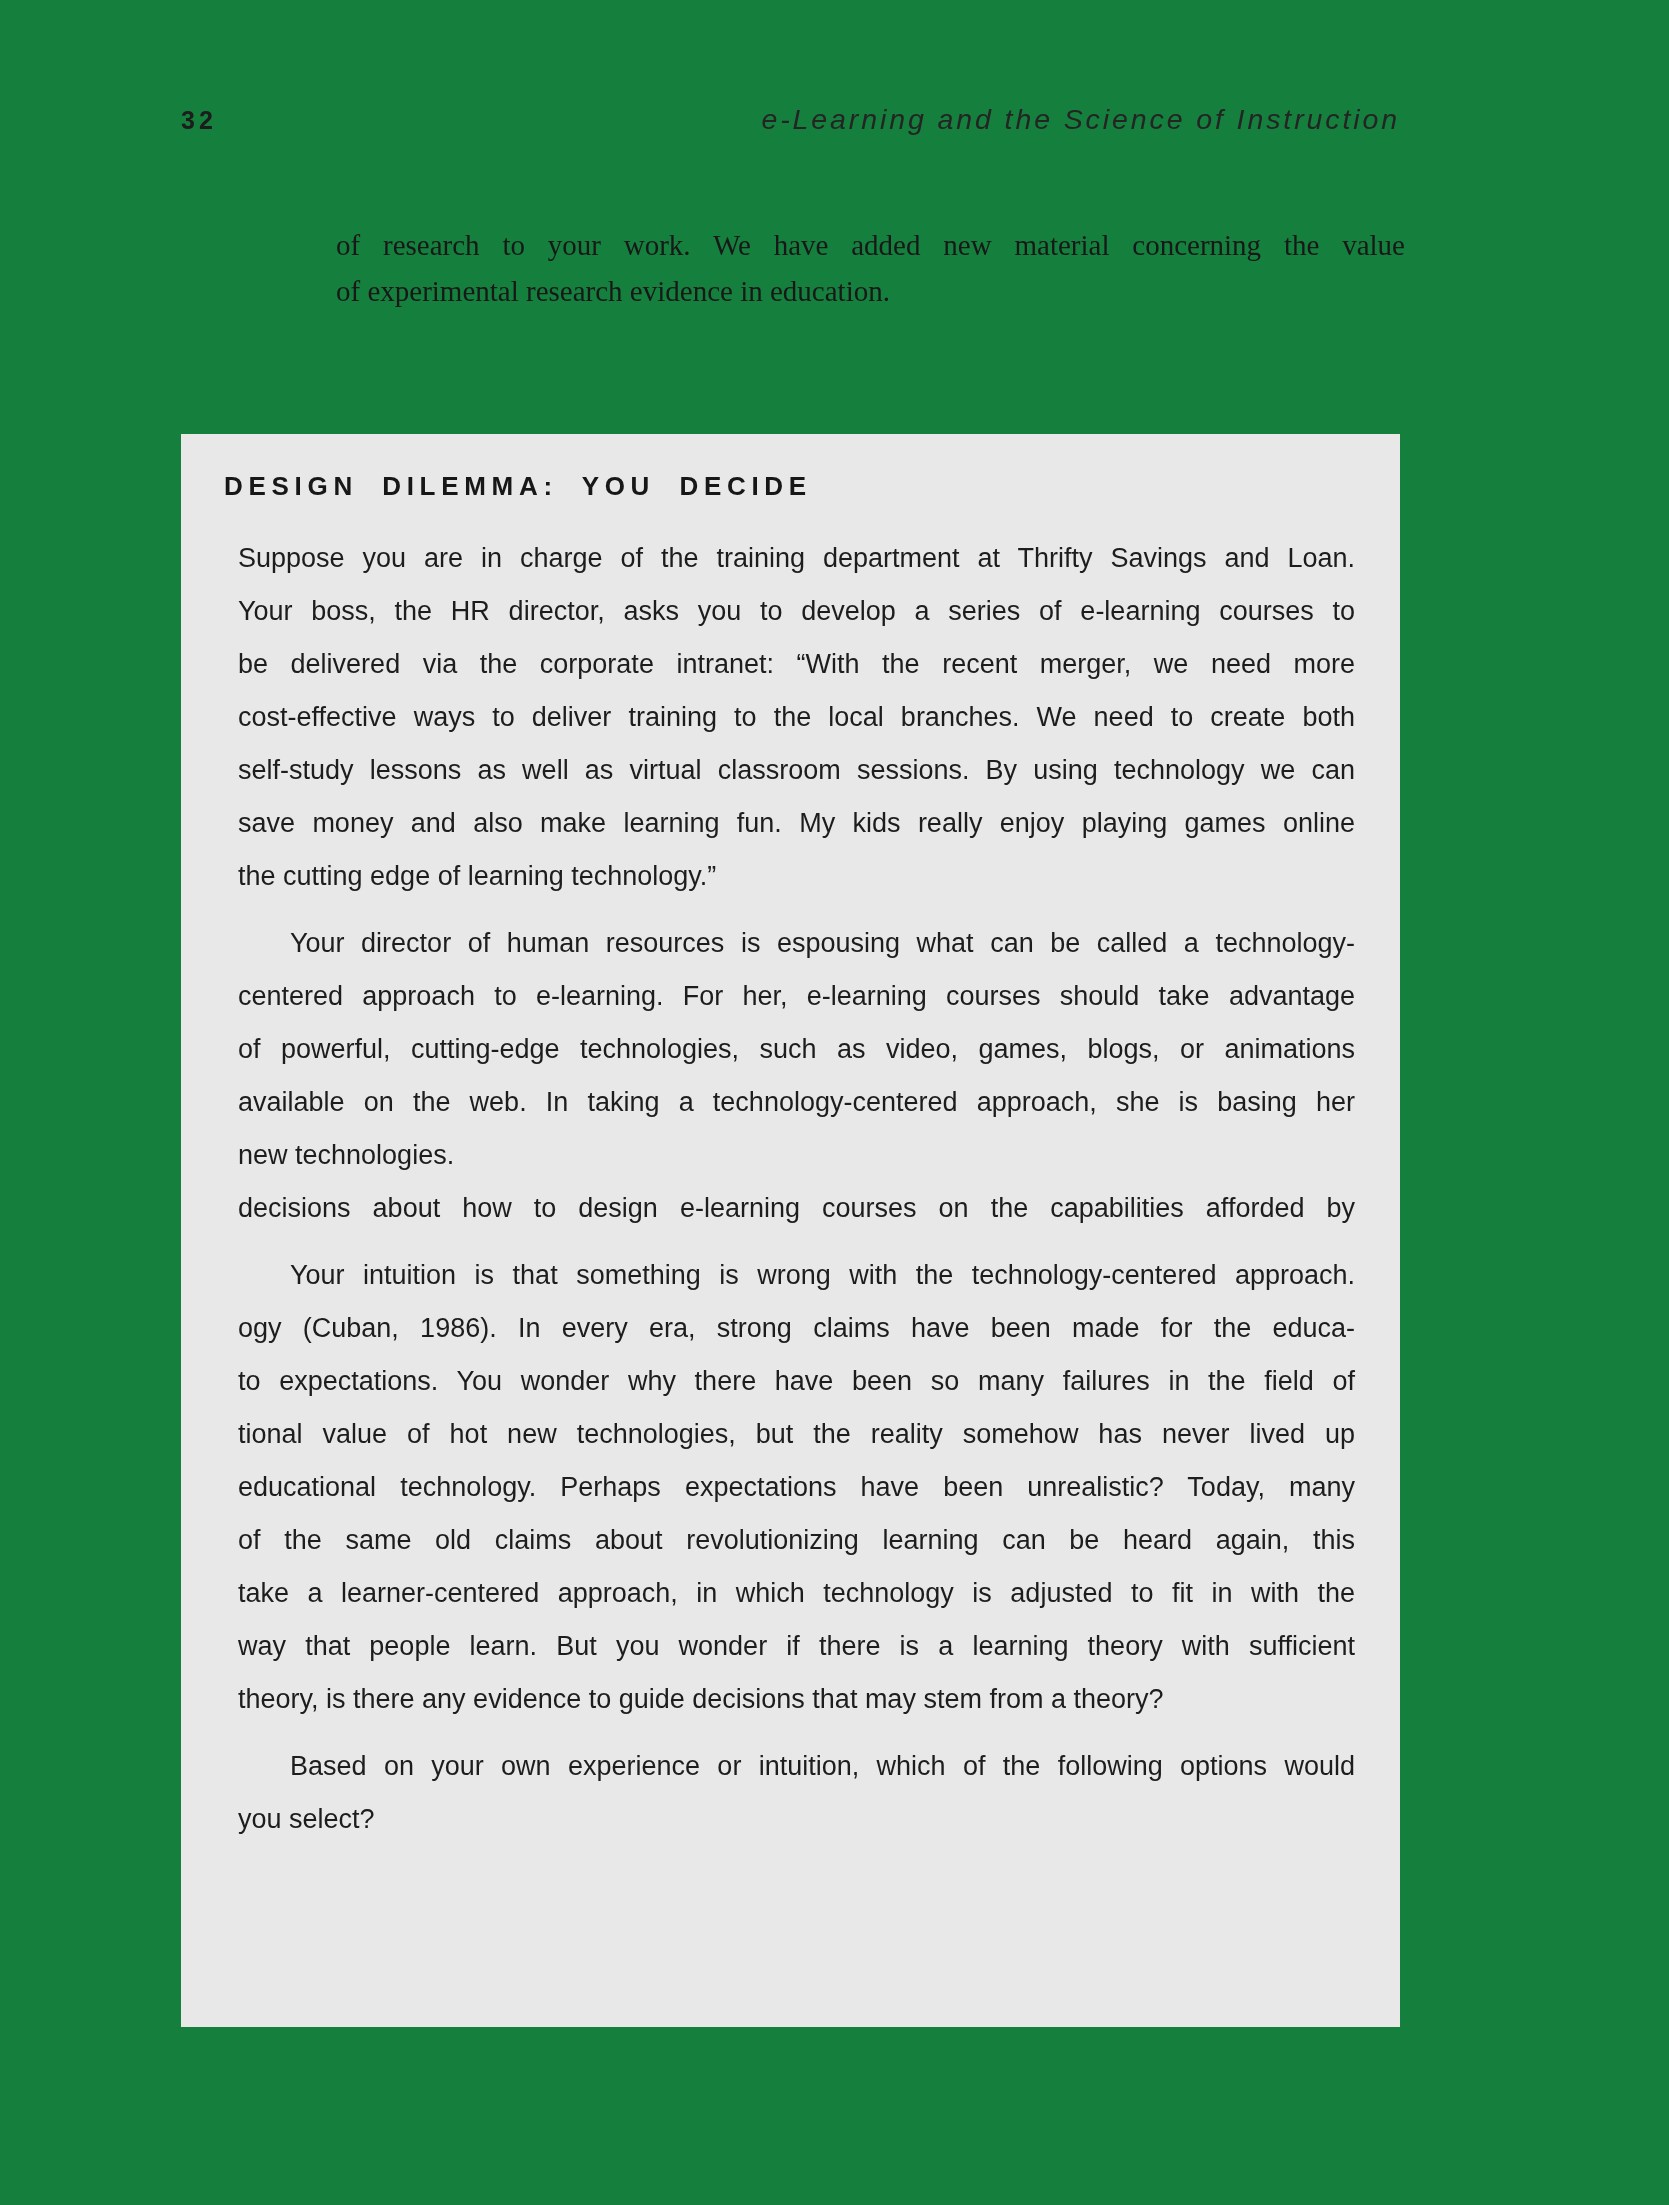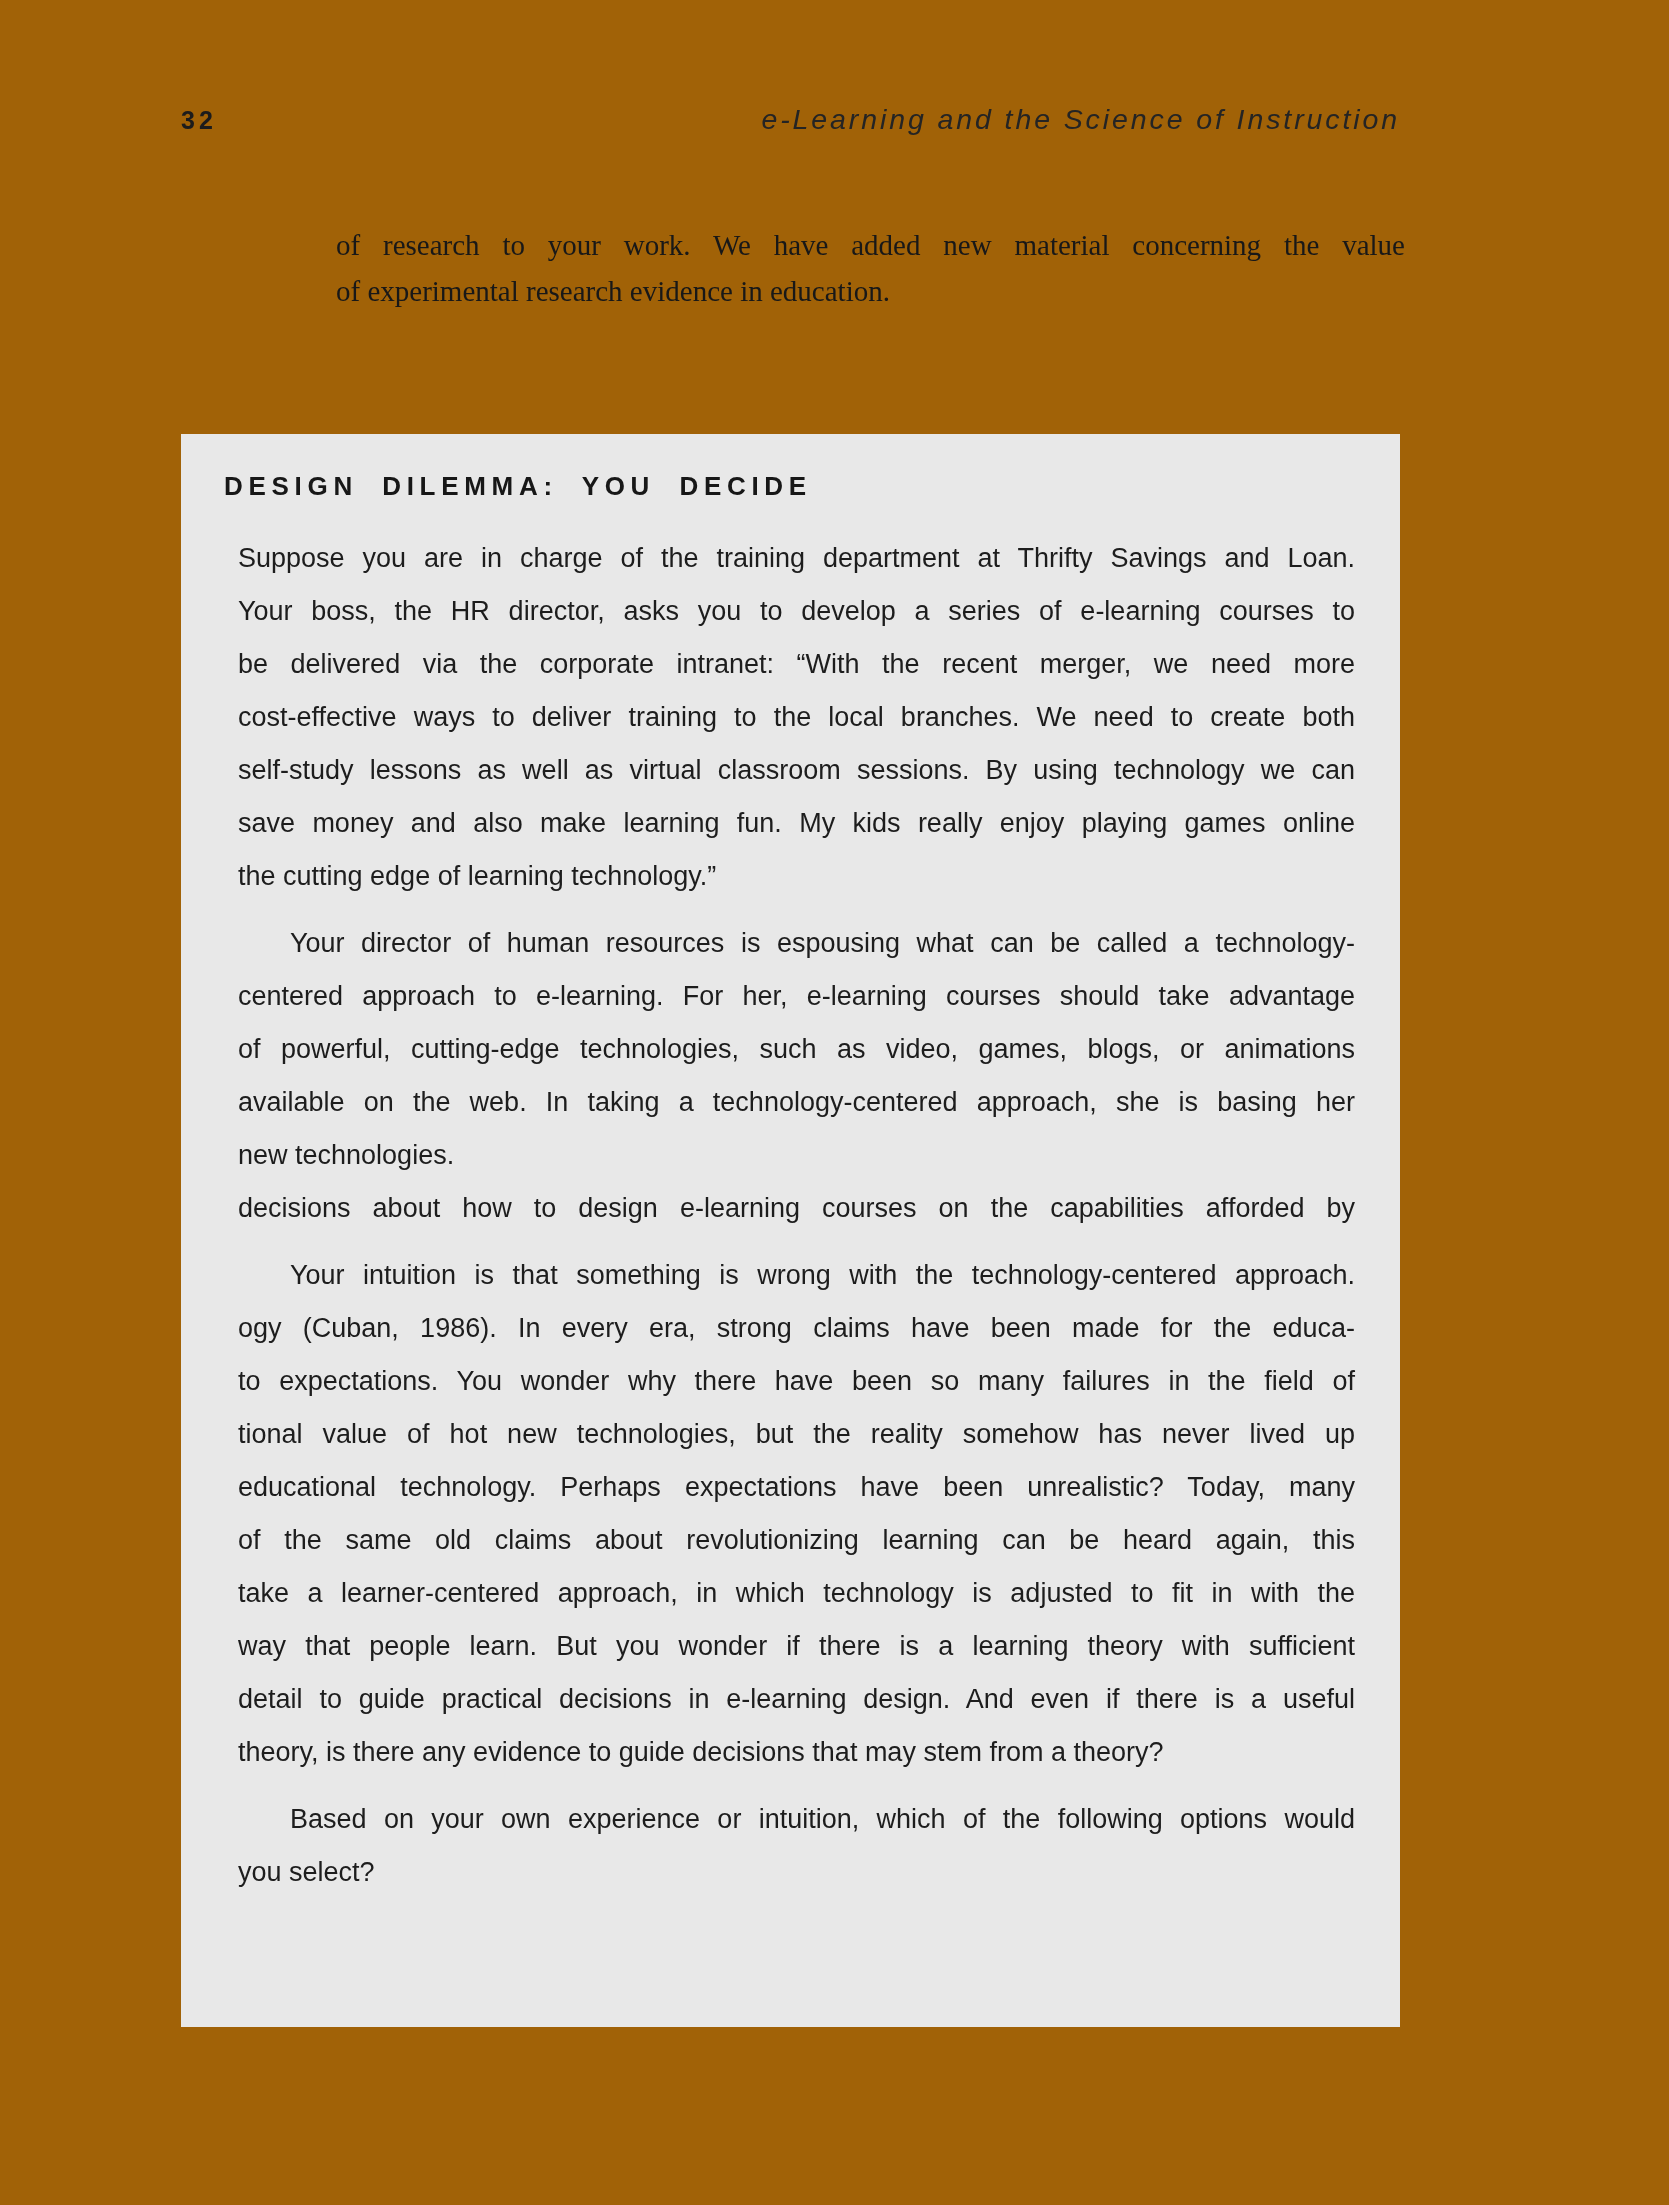--- a/index.html
+++ b/index.html
@@ -1,21 +1,21 @@
 <!DOCTYPE html>
 <html style="font-size:13px"><head>
 <meta charset="utf-8">
 <title>e-Learning and the Science of Instruction — p.32</title>
 <style>
   html, body { margin: 0; padding: 0; background: #ffffff; }
   .page {
     position: relative;
     width: 1669px;
     height: 2205px;
-    background: #a16207;
+    background: #15803d;
     font-family: "Liberation Sans", sans-serif;
     color: #1a1a1a;
     overflow: hidden;
   }
 
   
   .header {
     position: absolute;
     left: 181px;
     top: 103px;
@@ -128,21 +128,20 @@
         </div>
         <div class="para indent">
           <div class="jline">Your intuition is that something is wrong with the technology-centered approach.</div>
           <div class="jline">ogy (Cuban, 1986). In every era, strong claims have been made for the educa-</div>
           <div class="jline">to expectations. You wonder why there have been so many failures in the field of</div>
           <div class="jline">tional value of hot new technologies, but the reality somehow has never lived up</div>
           <div class="jline">educational technology. Perhaps expectations have been unrealistic? Today, many</div>
           <div class="jline">of the same old claims about revolutionizing learning can be heard again, this</div>
           <div class="jline">take a learner-centered approach, in which technology is adjusted to fit in with the</div>
           <div class="jline">way that people learn. But you wonder if there is a learning theory with sufficient</div>
-          <div class="jline">detail to guide practical decisions in e-learning design. And even if there is a useful</div>
           <div class="jline last">theory, is there any evidence to guide decisions that may stem from a theory?</div>
         </div>
         <div class="para indent">
           <div class="jline">Based on your own experience or intuition, which of the following options would</div>
           <div class="jline last">you select?</div>
         </div>
       </div>
   </div>
 
 </div>

